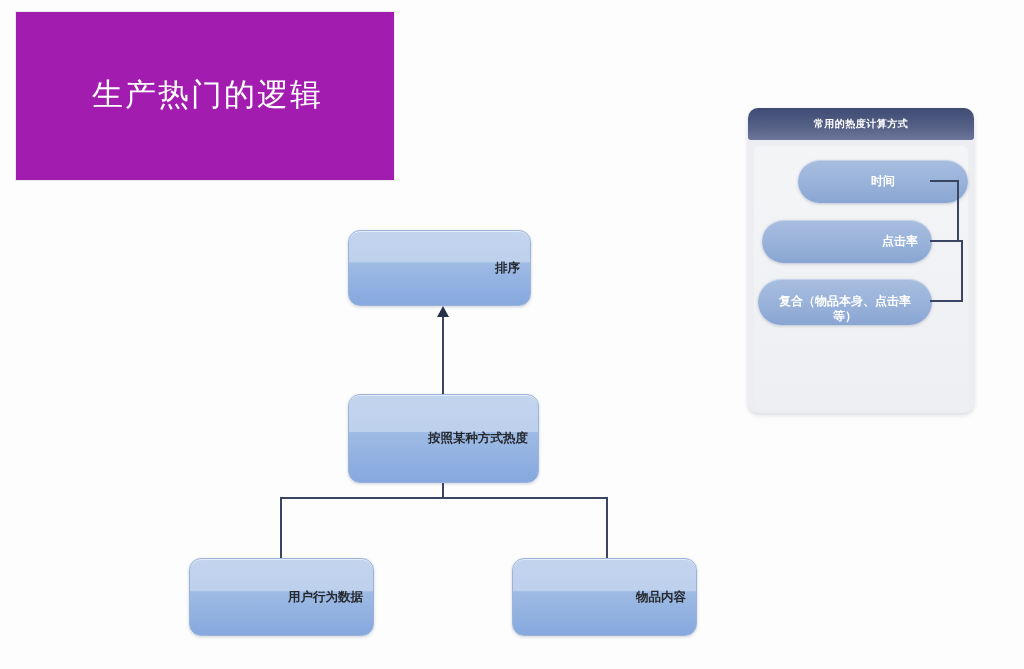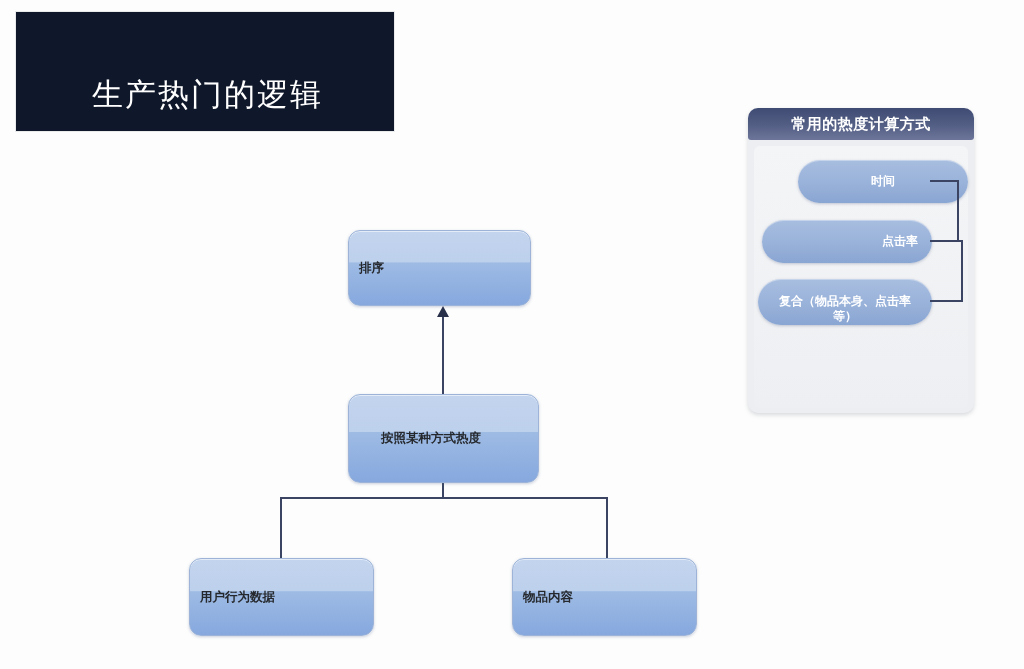--- a/index.html
+++ b/index.html
@@ -17,22 +17,22 @@
     background: #fdfdfd;
     overflow: hidden;
   }
 
   
   .title-block {
     position: absolute;
     left: 16px;
     top: 12px;
     width: 378px;
-    height: 119px;
-    background: #0f172a;
+    height: 168px;
+    background: #a21caf;
     box-shadow: 0 0 0 1px #e9eaec;
   }
   .title-block .title-text {
     position: absolute;
     left: 76px;
     top: 62px;
     color: #ffffff;
     font-size: 31px;
     letter-spacing: 2px;
     font-weight: 400;
@@ -42,21 +42,21 @@
   
   .flow-box {
     position: absolute;
     border-radius: 12px;
     background: linear-gradient(180deg, #c3d4ee 0%, #bdd0ec 42%, #9ebbe4 43%, #86a8de 100%);
     box-shadow: 0 1px 3px rgba(80,100,140,0.30),
                 inset 0 1px 0 rgba(255,255,255,0.55);
     border: 1px solid #9db4d8;
     display: flex;
     align-items: center;
-    justify-content: flex-start;
+    justify-content: flex-end;
     box-sizing: border-box;
   }
   .flow-box .box-label {
     color: #25282c;
     font-size: 12.5px;
     font-weight: 600;
     text-align: center;
     line-height: 1.35;
     padding: 0 10px;
   }
@@ -116,21 +116,21 @@
     height: 32px;
     border-radius: 10px 10px 3px 3px;
     background: linear-gradient(180deg, #3f4b73 0%, #545f85 55%, #6d769a 100%);
     display: flex;
     align-items: center;
     justify-content: center;
     box-sizing: border-box;
   }
   .panel-header .panel-title {
     color: #ffffff;
-    font-size: 15px;
+    font-size: 10px;
     font-weight: 700;
     letter-spacing: 0.5px;
   }
   .panel-body {
     position: absolute;
     left: 6px;
     top: 38px;
     width: 214px;
     height: 262px;
     border-radius: 6px;

